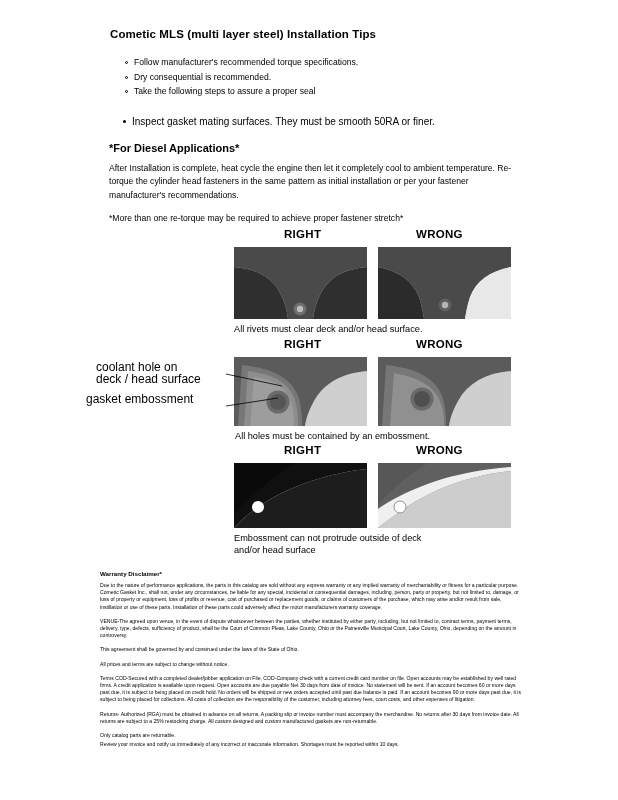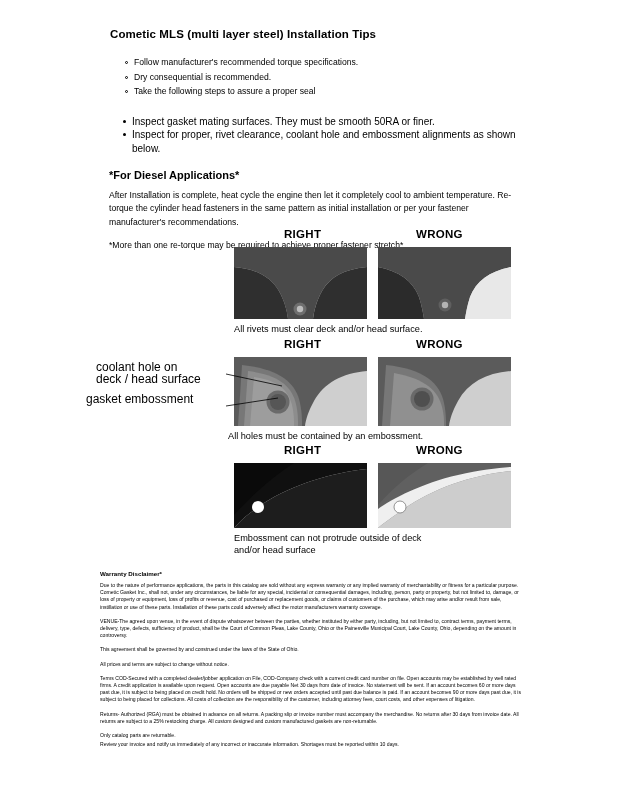--- a/index.html
+++ b/index.html
@@ -164,21 +164,20 @@
   <div class="content">
     <h1 class="title">Cometic MLS (multi layer steel) Installation Tips</h1>
 
     <ul class="bullets">
       <li>Follow manufacturer's recommended torque specifications.</li>
       <li>Dry consequential is recommended.</li>
       <li>Take the following steps to assure a proper seal</li>
     </ul>
     <ul class="subbullets">
       <li>Inspect gasket mating surfaces.  They must be smooth 50RA or finer.</li>
-      <li>Inspect for proper, rivet clearance, coolant hole and embossment alignments as shown below.</li>
     </ul>
 
     <h2 class="subtitle">*For Diesel Applications*</h2>
     <p class="para">After Installation is complete, heat cycle the engine then let it completely cool to ambient temperature. Re-torque the cylinder head fasteners in the same pattern as initial installation or per your fastener manufacturer's recommendations.</p>
     <p class="note">*More than one re-torque may be required to achieve proper fastener stretch*</p>
   </div>
 
   <div class="figures">
 
     <div class="figrow">
@@ -242,21 +241,21 @@
         <span>coolant hole on</span><br>
         <span>deck / head surface</span>
       </div>
       <div class="annot" style="left:86px; top:166px; width:138px;">gasket embossment</div>
 
       <svg style="position:absolute; left:220px; top:130px;" width="70" height="60" viewBox="0 0 70 60">
         <line x1="6" y1="16" x2="62" y2="28" stroke="#000" stroke-width="0.8"></line>
         <line x1="6" y1="48" x2="58" y2="40" stroke="#000" stroke-width="0.8"></line>
       </svg>
 
-      <div class="caption" style="left:228px; top:202px; width:320px;">All holes must be contained by an embossment.</div>
+      <div class="caption" style="left:235px; top:202px; width:320px;">All holes must be contained by an embossment.</div>
     </div>
 
     <div class="figrow">
       <div class="fig-label" style="left:284px; top:216px;">RIGHT</div>
       <div class="fig-label" style="left:416px; top:216px;">WRONG</div>
 
       <div class="panel" style="left:234px; top:235px; width:133px; height:65px;">
         <svg width="133" height="65" viewBox="0 0 133 65">
           <rect x="0" y="0" width="133" height="65" fill="#c9c9c9"></rect>
           <path d="M0,0 L133,0 L133,6 C96,10 58,22 30,40 C16,49 6,58 0,65 Z" fill="#101010"></path>

